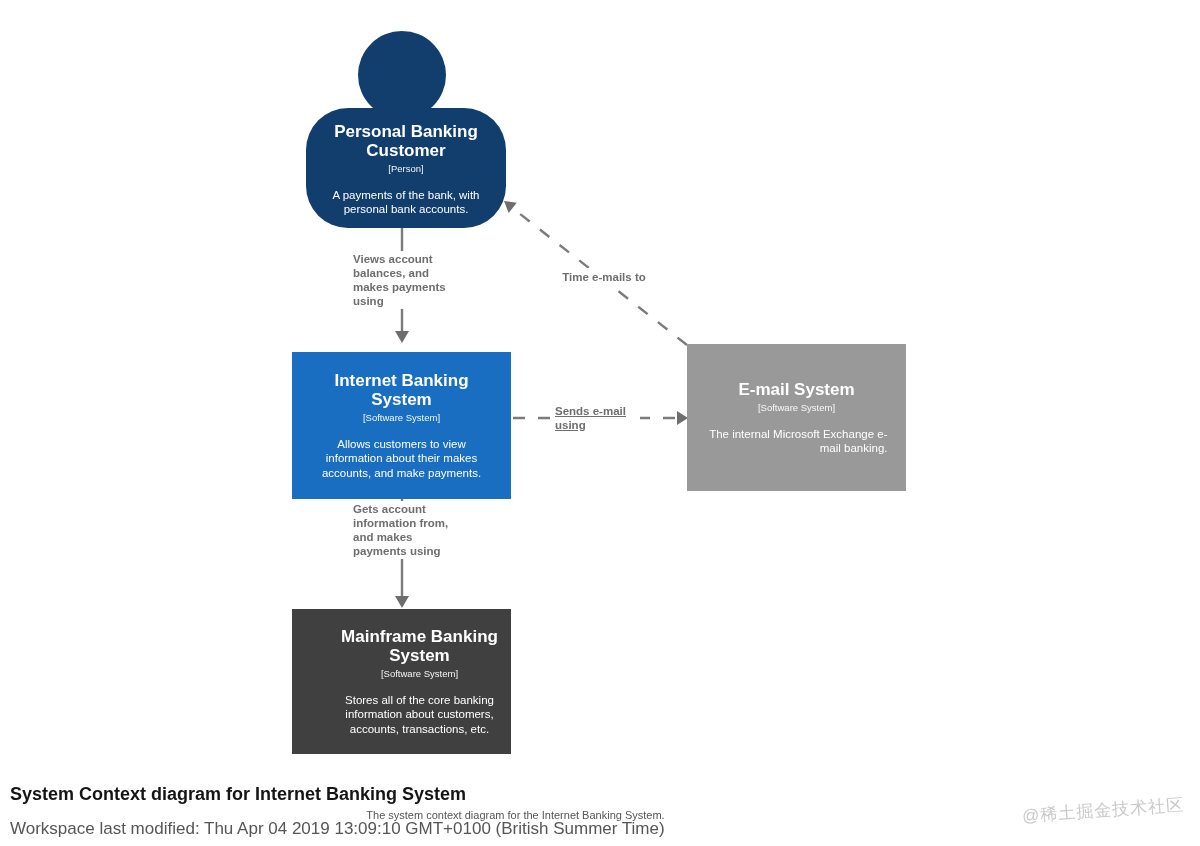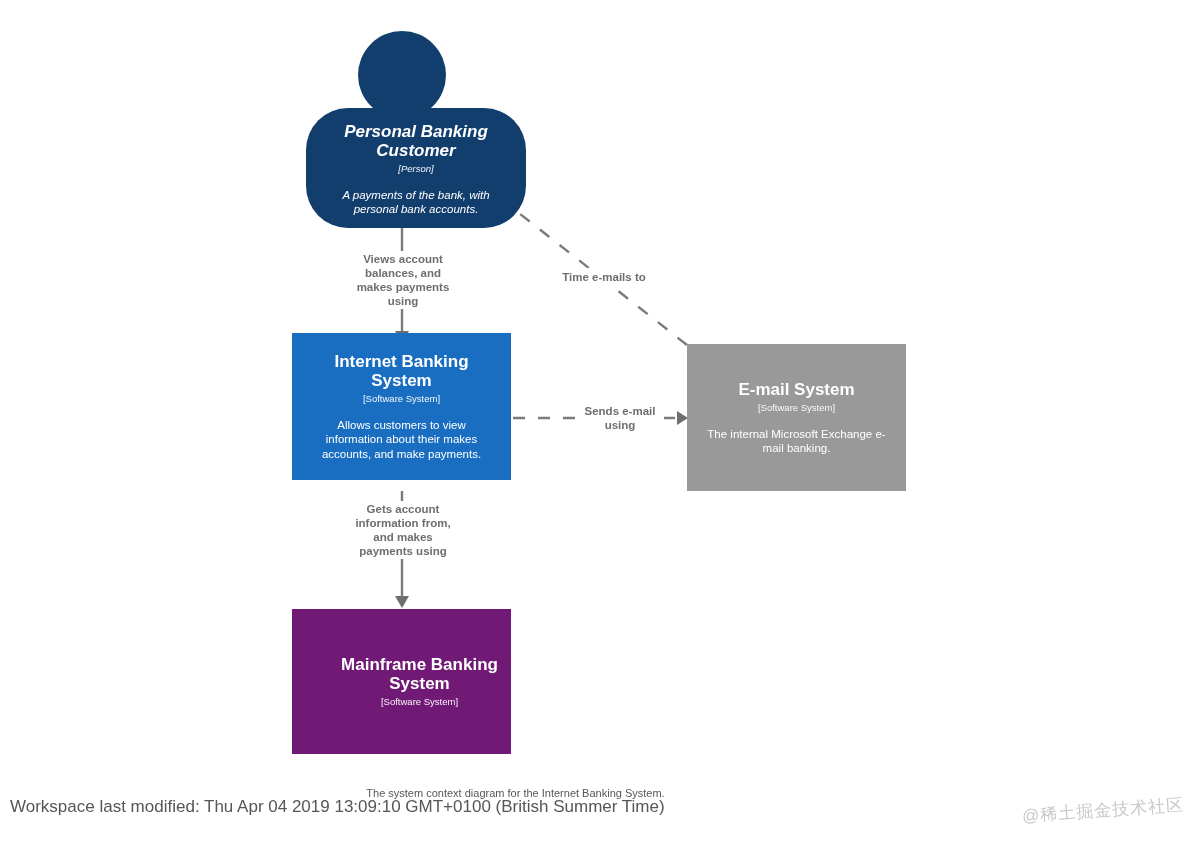--- a/index.html
+++ b/index.html
@@ -6,35 +6,35 @@
   .page{position:relative;width:1200px;height:846px;background:#ffffff;overflow:hidden;
         font-family:"Liberation Sans","DejaVu Sans",sans-serif;}
   svg.edges{position:absolute;left:0;top:0;width:1200px;height:846px;}
   .edge-line{stroke:#7b7b7b;stroke-width:2.4;fill:none;}
   .edge-line.dashed{stroke-dasharray:12 13;}
   .arrowhead{fill:#6e6e6e;stroke:none;}
 
   .node{position:absolute;box-sizing:border-box;color:#ffffff;text-align:center;
         display:flex;flex-direction:column;justify-content:center;align-items:center;}
   .person-head{position:absolute;left:358px;top:31px;width:88px;height:88px;border-radius:50%;}
-  .person-body{left:306px;top:108px;width:220px;height:120px;border-radius:42px;padding-top:2px;font-style:italic;}
+  .person-body{left:306px;top:108px;width:200px;height:120px;border-radius:42px;padding-top:2px;}
   .sysbox{width:219px;height:147px;}
-  .box-ibs{left:292px;top:333px;}
-  .box-email{left:687px;top:344px;}
+  .box-ibs{left:292px;top:352px;}
+  .box-email{left:687px;top:344px;text-align:right;}
   .box-mainframe{left:292px;top:609px;height:145px;}
 
   .node-title{font-size:17px;font-weight:bold;line-height:19px;max-width:185px;}
   .node-meta{font-size:9.5px;line-height:12px;margin-top:3px;opacity:.95;}
   .node-desc{font-size:11.5px;line-height:14.5px;margin-top:13px;max-width:182px;}
 
   .edge-label{position:absolute;transform:translateX(-50%);background:#ffffff;
-      color:#6e6e6e;font-size:11.5px;font-weight:bold;line-height:14px;text-align:center;padding:1px 3px;}
+      color:#6e6e6e;font-size:11.5px;font-weight:bold;line-height:14px;padding:1px 3px;}
   .lbl-views{left:403px;top:251px;width:100px;}
   .lbl-gets{left:403px;top:501px;width:100px;}
-  .lbl-sendsusing{left:620px;top:403px;width:82px;}
+  .lbl-sendsusing{left:596px;top:403px;width:82px;text-decoration:underline;}
   .lbl-sendsto{left:604px;top:268px;white-space:nowrap;padding:2px 8px;}
 
   .footer{position:absolute;left:10px;top:783px;}
   .footer-title{font-size:18px;font-weight:bold;color:#151515;line-height:22px;}
   .footer-sub{font-size:11px;color:#565656;line-height:14px;margin-top:3px;text-align:right;}
   .footer-mod{font-size:17px;color:#565656;line-height:14px;}
 
   .watermark{position:absolute;right:16px;top:799px;font-size:17px;color:#c9c9c9;
       transform:rotate(-4deg);letter-spacing:1px;}
 </style>
@@ -70,30 +70,32 @@
     <div class="node-meta">[Software System]</div>
     <div class="node-desc">Allows customers to view information about their makes accounts, and make payments.</div>
   </div>
 
   <div class="node sysbox box-email" style="background-color: rgb(153, 153, 153);">
     <div class="node-title">E-mail System</div>
     <div class="node-meta">[Software System]</div>
     <div class="node-desc">The internal Microsoft Exchange e-mail banking.</div>
   </div>
 
-  <div class="node sysbox box-mainframe" style="background-color: #701a75; padding-left: 36px;">
+  <div class="node sysbox box-mainframe" style="background-color: #404040; padding-left: 36px;">
     <div class="node-title">Mainframe Banking System</div>
     <div class="node-meta">[Software System]</div>
+    <div class="node-desc">Stores all of the core banking information about customers, accounts, transactions, etc.</div>
   </div>
 
   <div class="edge-label lbl-views">Views account balances, and makes payments using</div>
   <div class="edge-label lbl-sendsto">Time e-mails to</div>
   <div class="edge-label lbl-sendsusing">Sends e-mail using</div>
   <div class="edge-label lbl-gets">Gets account information from, and makes payments using</div>
 
   <div class="footer">
+    <div class="footer-title">System Context diagram for Internet Banking System</div>
     <div class="footer-sub">The system context diagram for the Internet Banking System.</div>
     <div class="footer-mod">Workspace last modified: Thu Apr 04 2019 13:09:10 GMT+0100 (British Summer Time)</div>
   </div>
 
   <div class="watermark">@稀土掘金技术社区</div>
 
 </div>
 
 </body></html>

